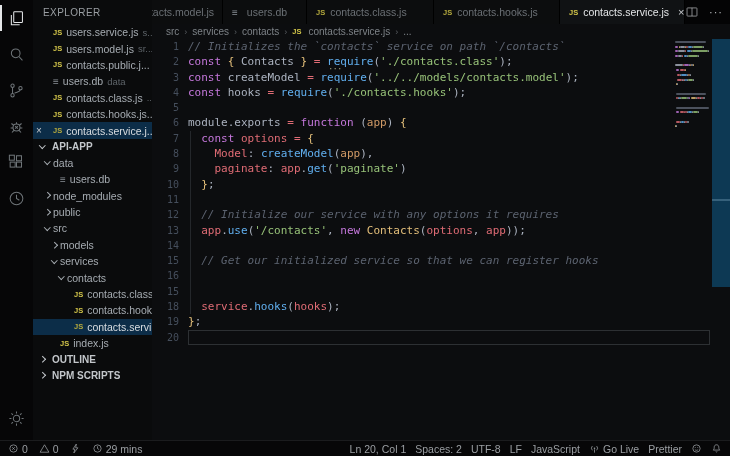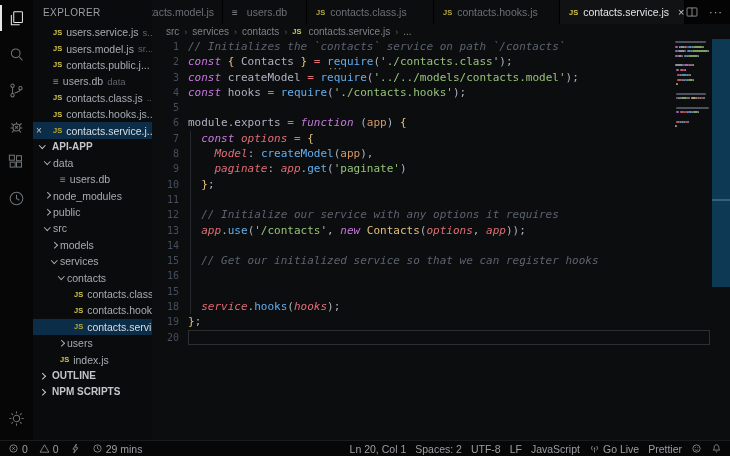--- a/index.html
+++ b/index.html
@@ -43,24 +43,24 @@
   .tab-actions svg { width:14px; height:14px; stroke:currentColor; fill:none; stroke-width:1.2; }
   .breadcrumb { position:absolute; left:0; top:24px; right:0; height:15px; display:flex; align-items:center; gap:5px; padding-left:14px; font-size:10px; color:#7d8287; background:#0c0d0f; }
   .breadcrumb .bsep { color:#595e62; font-size:9px; }
   .breadcrumb .bc { cursor:pointer; display:flex; align-items:center; gap:3px; }
   
   .codearea { position:absolute; left:0; top:39px; right:0; bottom:0; overflow:hidden; font-family:"DejaVu Sans Mono","Liberation Mono",monospace; font-size:11px; }
   .code-line { display:flex; height:15.3px; line-height:15.3px; position:relative; }
   .ln { width:36px; flex:0 0 auto; text-align:right; padding-right:9px; color:#454e5c; font-size:10px; }
   .ltext { white-space:pre; position:relative; }
   .code-line.current .lborder { position:absolute; left:36px; right:20px; top:0; bottom:0; border:1px solid #2d3033; pointer-events:none; }
-  .tk-kw { color:var(--tk-keyword); font-style:italic; }
+  .tk-kw { color:var(--tk-keyword); }
   .tk-fn { color:var(--tk-function); }
   .tk-str { color:var(--tk-string); }
-  .tk-var { color:var(--tk-variable);font-style:italic; }
+  .tk-var { color:var(--tk-variable); }
   .tk-param { color:var(--tk-param); }
   .tk-cls, .tk-brace { color:var(--tk-class); }
   .tk-cmt { color:var(--tk-comment); font-style:italic; }
   .tk-plain { color:var(--tk-plain); }
   .tk-op { color:var(--tk-operator); font-style:italic; }
   .tk-hint { position:relative; }
   .tk-hint::after { content:"···"; position:absolute; left:1px; top:7px; font-size:9px; letter-spacing:-1px; color:#9b9b7a; }
   .indent-guide { position:absolute; width:1px; background:#24272b; left:38px; }
   
   .minimap { position:absolute; top:2px; right:20px; width:35px; overflow:hidden; cursor:pointer; }
@@ -242,26 +242,20 @@
         <div class="row" style="padding-left: 30px;">
           <span class="chev-slot"></span>
           <span class="jsicon">JS</span>
           <span>contacts.hooks.js</span>
         </div>
         <div class="row sel" style="padding-left: 30px;">
           <span class="chev-slot"></span>
           <span class="jsicon">JS</span>
           <span>contacts.service.js</span>
         </div>
-        <div class="row" style="padding-left: 23px;">
-          <span class="chev-slot">
-            <span class="chev "></span>
-          </span>
-          <span>users</span>
-        </div>
         <div class="row" style="padding-left: 16px;">
           <span class="chev-slot"></span>
           <span class="jsicon">JS</span>
           <span>index.js</span>
         </div>
       </div>
     <div class="sb-section">
       <span class="chev-slot">
           <span class="chev"></span>
         </span>

